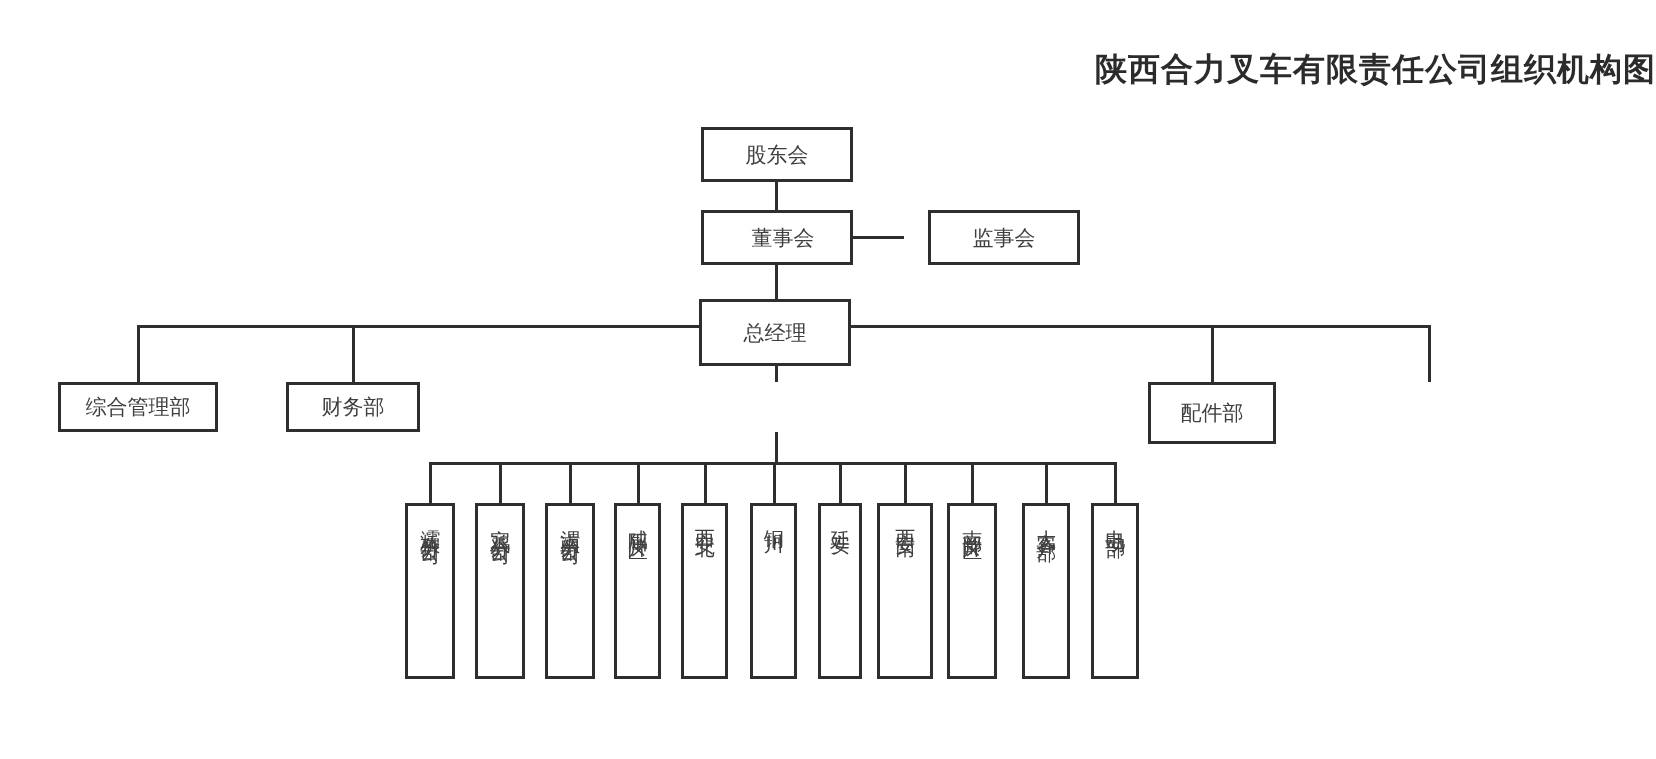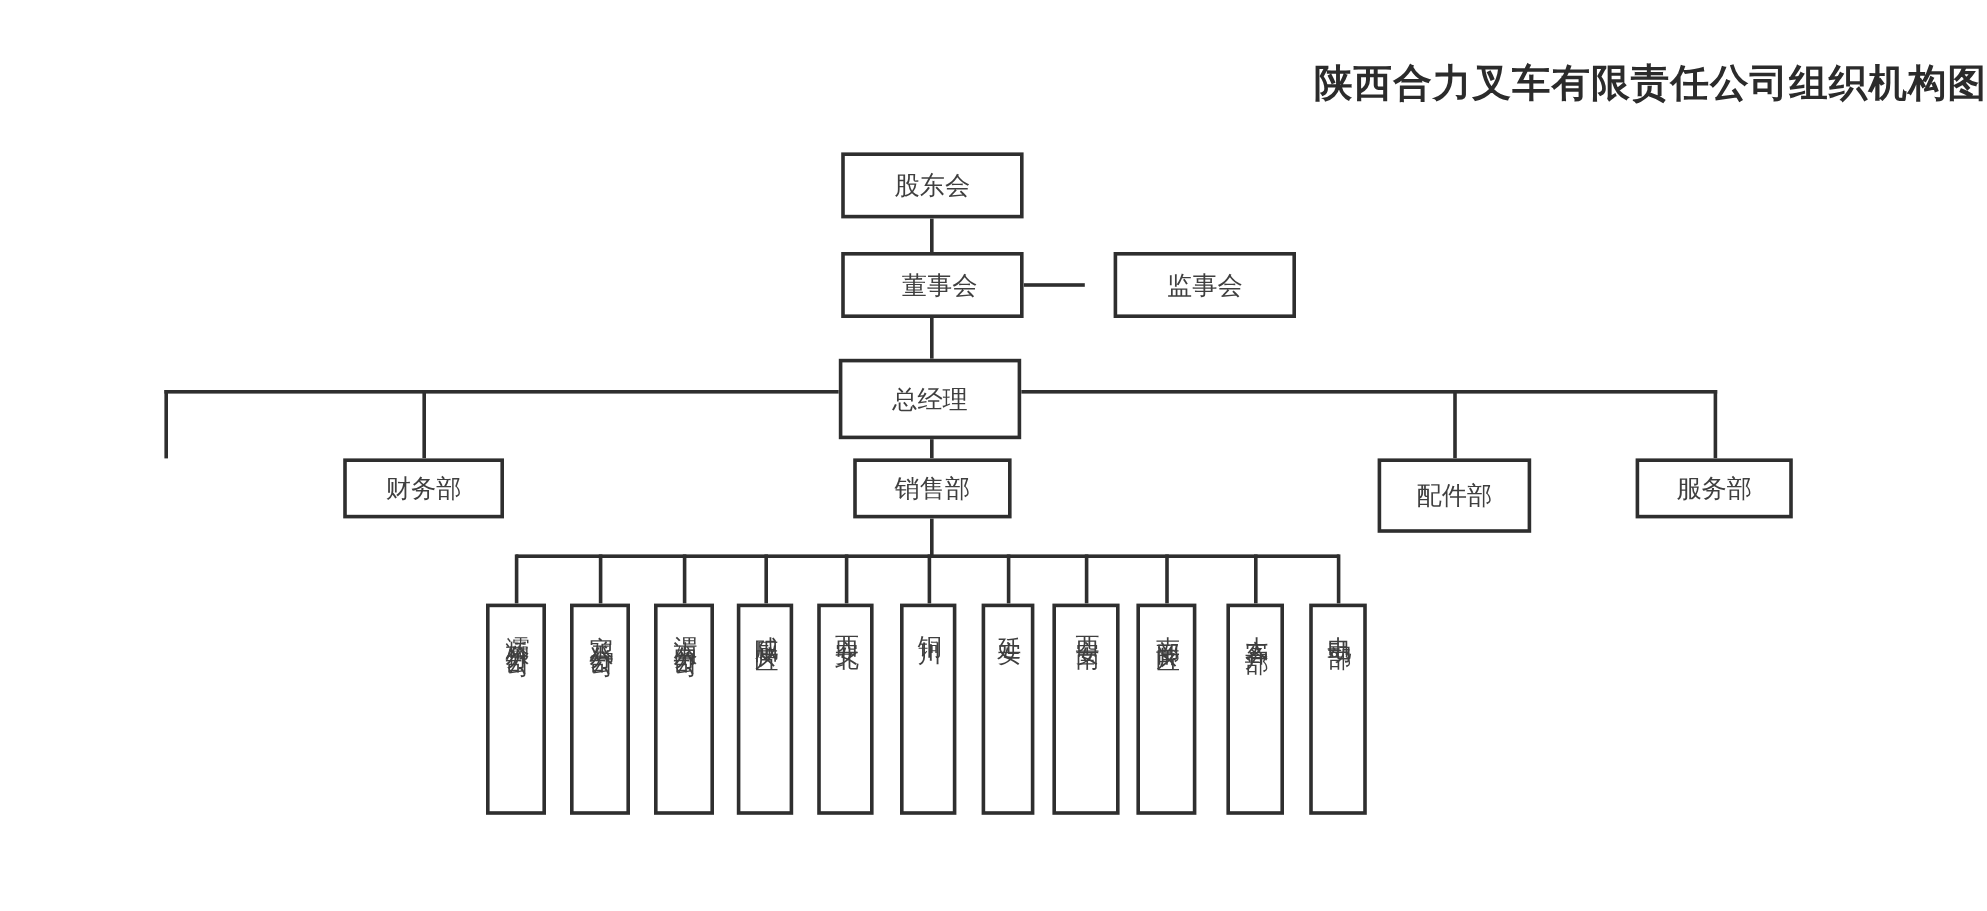--- a/index.html
+++ b/index.html
@@ -110,36 +110,33 @@
   <div class="ln lh" style="left:137px; top:325px; width:562px;"></div>
 
   <div class="ln lh" style="left:851px; top:325px; width:580px;"></div>
 
   <div class="ln lv" style="left:137px; top:325px; height:57px;"></div>
   <div class="ln lv" style="left:352px; top:325px; height:57px;"></div>
   <div class="ln lv" style="left:775px; top:354px; height:28px;"></div>
   <div class="ln lv" style="left:1211px; top:325px; height:57px;"></div>
   <div class="ln lv" style="left:1428px; top:325px; height:57px;"></div>
 
+  <div class="node" style="left:58px; top:382px; width:160px; height:50px;">
+    <span>综合管理部</span>
+  </div>
 
   <div class="node" style="left:286px; top:382px; width:134px; height:50px;">
     <span>财务部</span>
   </div>
 
-  <div class="node" style="left:711px; top:382px; width:132px; height:50px;">
-    <span>销售部</span>
-  </div>
 
   <div class="node" style="left:1148px; top:382px; width:128px; height:62px;">
     <span>配件部</span>
   </div>
 
-  <div class="node" style="left:1363px; top:382px; width:131px; height:50px;">
-    <span>服务部</span>
-  </div>
 
   <div class="ln lv" style="left:775px; top:432px; height:32px;"></div>
   <div class="ln lh" style="left:430px; top:462px; width:686px;"></div>
 
   <div id="branch-layer">
       <div class="ln lv" style="left: 429px; top: 462px; height: 41px;"></div>
       <div class="vnode" style="left: 405px; top: 503px; width: 50px; height: 176px;">
         <span class="vtext">灞桥分公司</span>
       </div>
       <div class="ln lv" style="left: 499px; top: 462px; height: 41px;"></div>

